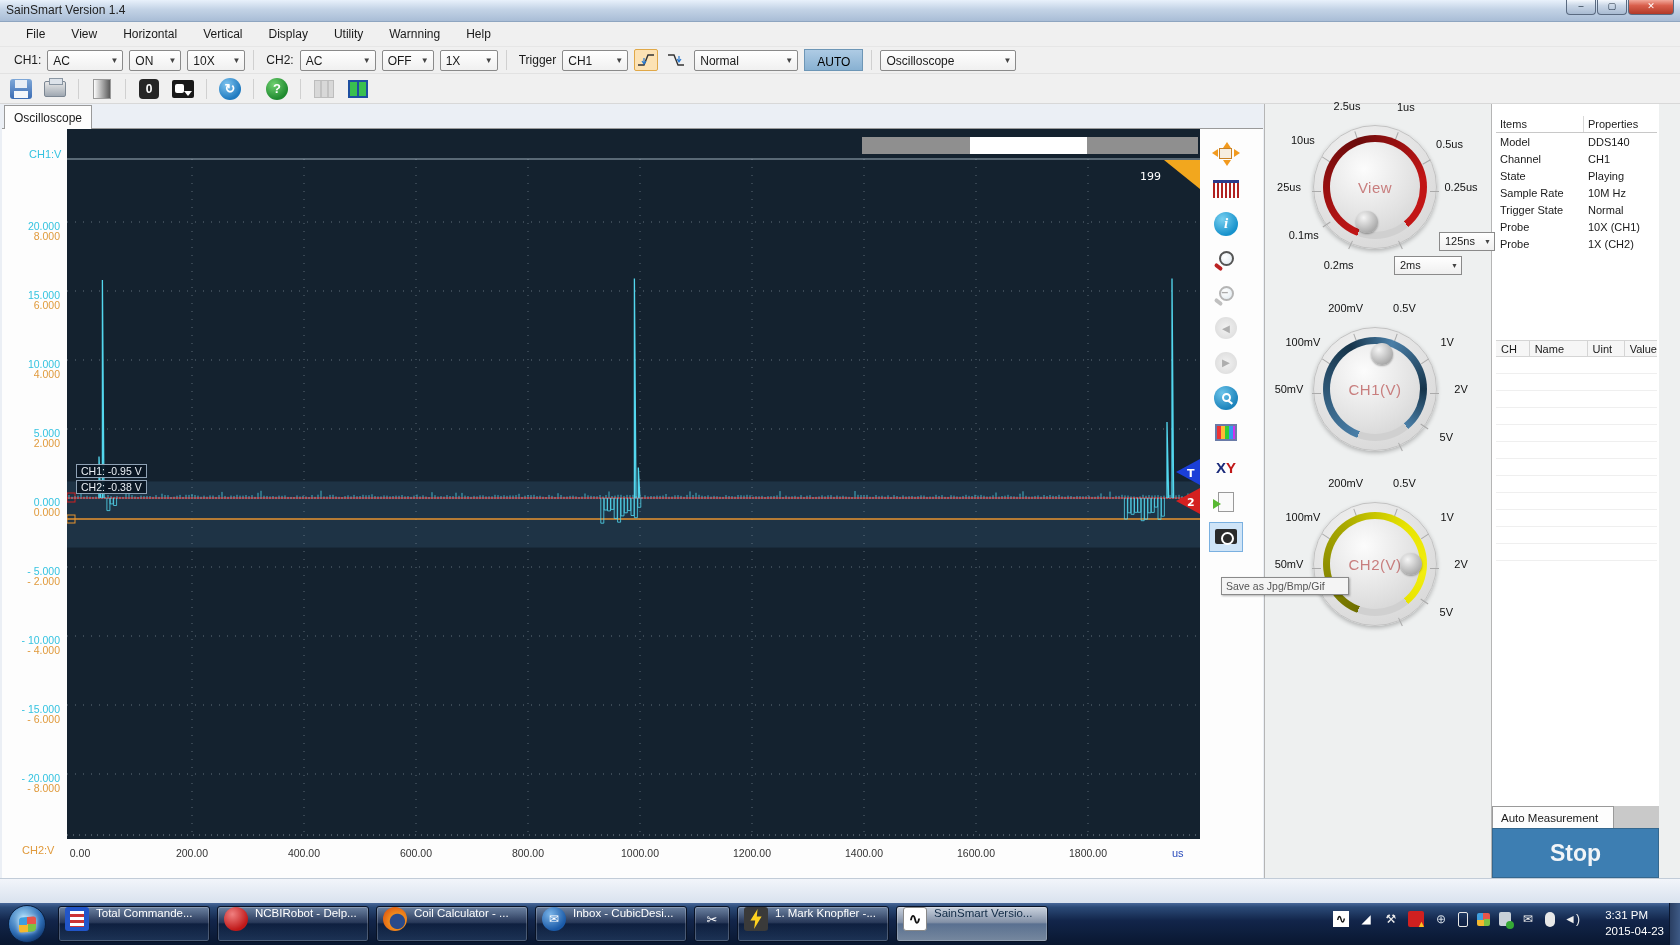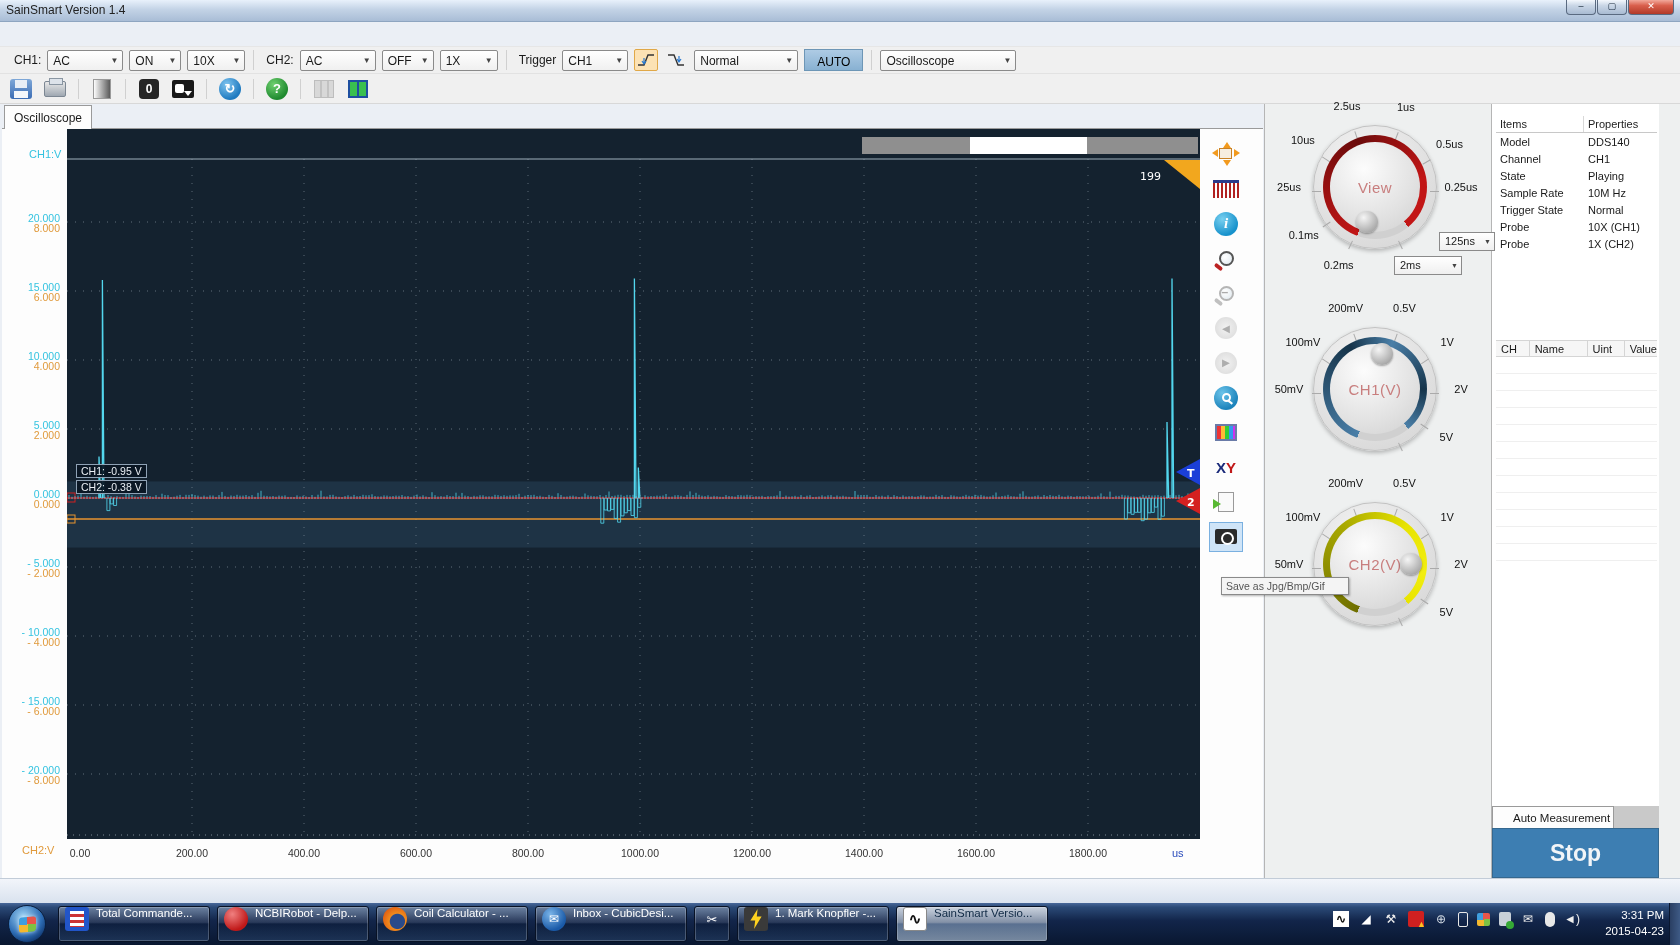--- a/index.html
+++ b/index.html
@@ -51,21 +51,21 @@
   .i-grid:before { content:""; position:absolute; inset:2px; background:
       linear-gradient(90deg,#39c04f 0 7px,#1e4fa0 7px 9px,#39c04f 9px 16px) , #39c04f; }
 
   
   .tab { position:absolute; top:105px; left:4px; width:88px; height:24px; background:#fdfdfd; border:1px solid #9a9a9a; border-bottom:none; display:flex; align-items:center; justify-content:center; font-size:12px; z-index:3; }
   .panel { position:absolute; top:128px; left:2px; width:1261px; height:750px; background:#fdfdfd; border-top:1px solid #9a9a9a; }
   .plot { position:absolute; top:0px; left:65px; width:1133px; height:710px; background:#14222f; }
   .axis-ch1 { position:absolute; top:19px; left:27px; color:#35c3e0; font-size:11px; }
   .axis-ch2 { position:absolute; top:715px; left:20px; color:#e09a3c; font-size:11px; }
   .ytick { position:absolute; width:58px; text-align:right; line-height:10px; font-size:10.5px; }
-  .ytick .v1 { color:#35c3e0; display:block; }
+  .ytick .v1 { color:#35c3e0; display:block;margin-top:8px; }
   .ytick .v2 { color:#e09a3c; display:block; }
   .xtick { position:absolute; top:718px; width:60px; text-align:center; font-size:10.5px; color:#333; }
   .xunit { position:absolute; top:718px; font-size:11px; color:#2a4bbb; }
   .readout { position:absolute; background:rgba(10,22,35,.92); border:1px solid #8fa2b5; color:#e9eef3; font-size:10.5px; padding:0 4px; height:14px; line-height:13px; z-index:4; }
 
   
   .side-ic { position:absolute; left:1207px; width:34px; height:30px; display:flex; align-items:center; justify-content:center; }
   .mag { width:15px; height:15px; border:2.5px solid #555; border-radius:50%; position:relative; background:radial-gradient(circle at 35% 35%, #fff, #dfe8ee); }
   .mag:after { content:""; position:absolute; width:9px; height:4px; background:#b22; bottom:-5px; left:-7px; transform:rotate(38deg); border-radius:2px; }
   .mag.gray { border-color:#b5b5b5; } .mag.gray:after { background:#c0c0c0; }
@@ -111,21 +111,21 @@
   .prow.hdr { border-bottom:1px solid #c8c8c8; color:#222; }
   .prow.hdr .c1 { border-right:1px solid #d8d8d8; height:100%; display:flex; align-items:center; }
   .mtable { position:absolute; left:4px; right:2px; top:236px; font-size:11px; }
   .mrow { display:flex; height:17px; align-items:center; }
   .mrow.hdr { background:#f6f6f6; border:1px solid #d5d5d5; border-left:none; border-right:none; }
   .mrow span { padding-left:5px; }
   .mc0 { width:38px; } .mc1 { width:66px; } .mc2 { width:42px; } .mc3 { flex:1; }
   .mrow.hdr .mc0,.mrow.hdr .mc1,.mrow.hdr .mc2 { border-right:1px solid #d5d5d5; height:100%; display:flex; align-items:center; }
   .mrow.empty { border-bottom:1px solid #efefef; }
   .automeas-tab { position:absolute; left:0; right:0; top:702px; height:22px; background:#c9c9c9; }
-  .automeas-tab .t { position:absolute; left:0; top:0; width:122px; height:22px; background:#fdfdfd; border:1px solid #9a9a9a; border-bottom:none; font-size:11.5px; display:flex; align-items:center; padding-left:20px; }
+  .automeas-tab .t { position:absolute; left:0; top:0; width:122px; height:22px; background:#fdfdfd; border:1px solid #9a9a9a; border-bottom:none; font-size:11.5px; display:flex; align-items:center; padding-left:8px; }
   .stop-btn { position:absolute; left:0; right:0; top:724px; height:50px; background:#3d7eb2; color:#f2f5f8; font-size:23px; font-weight:bold; display:flex; align-items:center; justify-content:center; border:1px solid #35688f; }
 
   
   .statusstrip { position:absolute; top:878px; left:0; width:1680px; height:25px; background:linear-gradient(#f2f5fa,#d9e2ee); border-top:1px solid #c2ccd8; }
   .taskbar { position:absolute; top:903px; left:0; width:1680px; height:42px;
     background:linear-gradient(#48689a 0%, #2b4a77 10%, #132档 40%, #0e1e3c 42%, #091730 100%);
     background:linear-gradient(#48689a 0%, #2b4a77 10%, #12254a 42%, #091730 100%); }
   .orb { position:absolute; left:8px; top:2px; width:38px; height:38px; border-radius:50%;
     background:radial-gradient(circle at 40% 30%, #9fd4f5, #2d6cb4 55%, #0b2d62 85%); border:1px solid #0a1f3f; }
   .orb .flag { position:absolute; left:10px; top:11px; width:17px; height:15px;
@@ -141,21 +141,21 @@
   .tbi { width:24px; height:24px; flex:0 0 24px; border-radius:3px; display:flex; align-items:center; justify-content:center; font-size:13px; }
   .tbi-tc { background:#2255c8; position:relative; } .tbi-tc:before { content:""; position:absolute; left:5px; top:4px; width:14px; height:16px; background:repeating-linear-gradient(#fff 0 3px,#c33 3px 6px); }
   .tbi-delphi { background:radial-gradient(circle at 35% 30%, #f08080, #c01818 70%); border-radius:50%; color:#fff; font-weight:bold; }
   .tbi-ff { background:radial-gradient(circle at 60% 60%, #2a4a8a 0 35%, #f08a1d 40%, #e05a10 80%); border-radius:50%; }
   .tbi-tbird { background:radial-gradient(circle at 35% 30%, #7ab4e8, #1a5aa8 70%); border-radius:50%; color:#fff; font-size:12px; }
   .tbi-winamp { background:#3a3a3a; position:relative; }
   .tbi-winamp:before { content:""; position:absolute; left:4px; top:2px; width:16px; height:20px; background:#ffd21f; clip-path:polygon(60% 0,15% 58%,45% 58%,38% 100%,85% 38%,55% 38%); }
   .tbi-sain { background:#fff; border:1px solid #888; color:#111; font-size:15px; font-weight:bold; }
   .tray { position:absolute; right:100px; top:8px; display:flex; gap:9px; align-items:center; }
   .tray-ic { width:16px; height:16px; display:flex; align-items:center; justify-content:center; font-size:12px; color:#eee; }
-  .clock { position:absolute; right:16px; top:4px; color:#fff; font-size:11.5px; text-align:right; line-height:16px; }
+  .clock { position:absolute; right:16px; top:4px; color:#fff; font-size:11.5px; text-align:left; line-height:16px; }
   .showdesk { position:absolute; right:0; top:0; width:11px; height:42px; background:linear-gradient(90deg,#2a3f63,#3e5a85); border-left:1px solid #0a1730; }
 
   .t-wave { background:#fff; color:#111; font-weight:bold; }
   .t-sig { color:#fff; }
   .t-kasp { background:#d02020; border-radius:2px; position:relative; }
   .t-kasp:before { content:"▲"; color:#ffc021; font-size:9px; position:absolute; right:-2px; bottom:-2px; }
   .t-globe { color:#cfd8e2; }
   .t-batt { border:1.5px solid #e8e8e8; border-radius:2px; width:10px; height:15px; }
   .t-win { background:conic-gradient(from 0deg,#e8554a 0 90deg,#7dc243 90deg 180deg,#f5b82e 180deg 270deg,#3f9ede 270deg 360deg); border-radius:2px; width:13px; height:13px; }
   .t-usb { background:#c8d0d8; border-radius:2px; width:12px; height:14px; position:relative; }
@@ -175,20 +175,30 @@
         </div>
       <div class="winbtn">
           <span class="glyph">▢</span>
         </div>
       <div class="winbtn close">
           <span class="glyph">✕</span>
         </div>
     </div>
   </div>
 
+  <div class="menubar" id="menubar">
+      <div class="menu-item">File</div>
+      <div class="menu-item">View</div>
+      <div class="menu-item">Horizontal</div>
+      <div class="menu-item">Vertical</div>
+      <div class="menu-item">Display</div>
+      <div class="menu-item">Utility</div>
+      <div class="menu-item">Warnning</div>
+      <div class="menu-item">Help</div>
+    </div>
 
   <div class="toolbar1">
     <span class="tb-label">CH1:</span>
     <div class="combo" style="width:76px"><span>AC</span><span class="arr">▼</span></div>
     <div class="combo" style="width:52px"><span>ON</span><span class="arr">▼</span></div>
     <div class="combo" style="width:58px"><span>10X</span><span class="arr">▼</span></div>
     <span class="sep"></span>
     <span class="tb-label">CH2:</span>
     <div class="combo" style="width:76px"><span>AC</span><span class="arr">▼</span></div>
     <div class="combo" style="width:52px"><span>OFF</span><span class="arr">▼</span></div>

